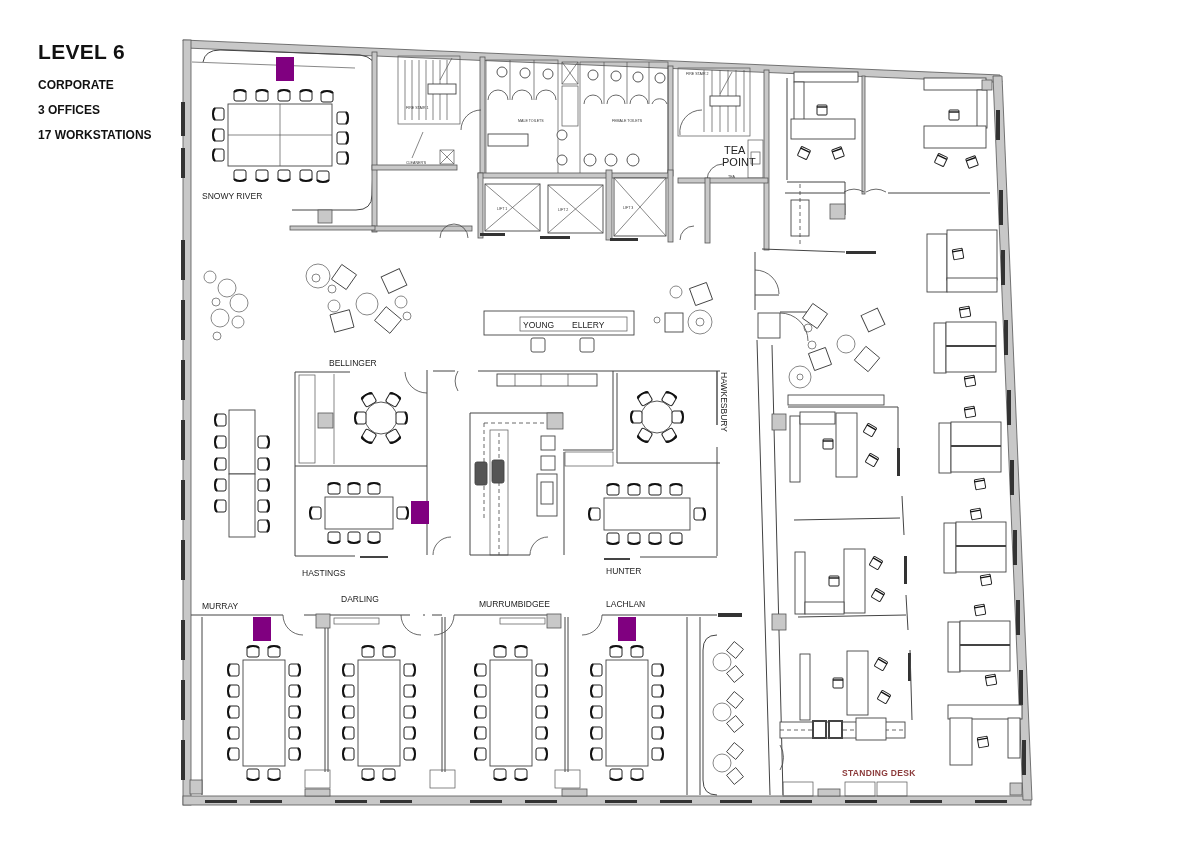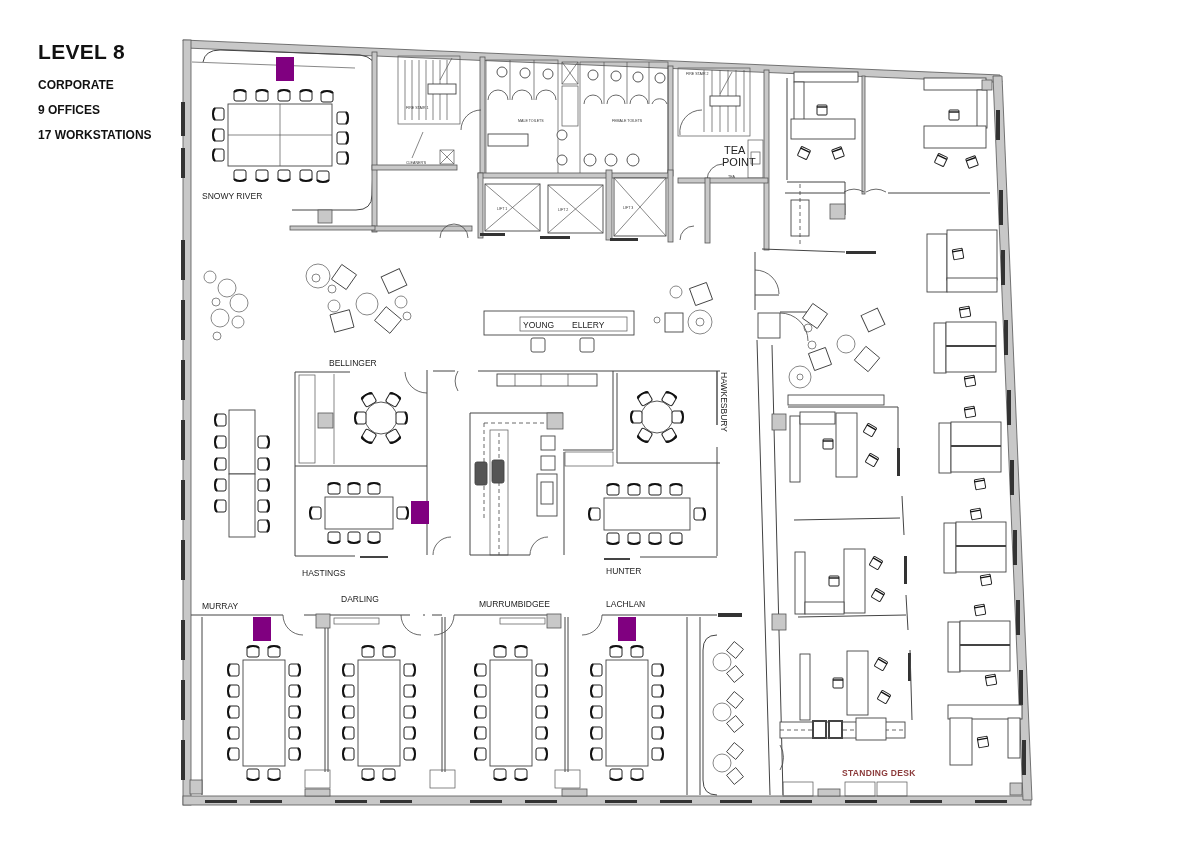--- a/index.html
+++ b/index.html
@@ -21,23 +21,23 @@
   .pillar { fill: #c8c8c8; stroke: #555; stroke-width: 0.8; }
   .screen { fill: #800080; }
   .door { fill: none; stroke: #444; stroke-width: 0.8; }
   .dash { fill: none; stroke: #444; stroke-width: 0.8; stroke-dasharray: 4 3; }
   .win { fill: #333; }
 </style>
 </head>
 <body>
 
 <div class="legend">
-  <div class="title">LEVEL 8</div>
+  <div class="title">LEVEL 6</div>
   <div class="line">CORPORATE</div>
-  <div class="line">9 OFFICES</div>
+  <div class="line">3 OFFICES</div>
   <div class="line">17 WORKSTATIONS</div>
 </div>
 
 <svg id="plan" width="1192" height="843" viewBox="0 0 1192 843">
   <defs>
     <g id="ch">
       <rect class="chair" x="-6" y="-6" width="12" height="11" rx="2"></rect>
       <path class="chairback" d="M-6,-4 Q0,-8 6,-4"></path>
     </g>
     <g id="sch">

